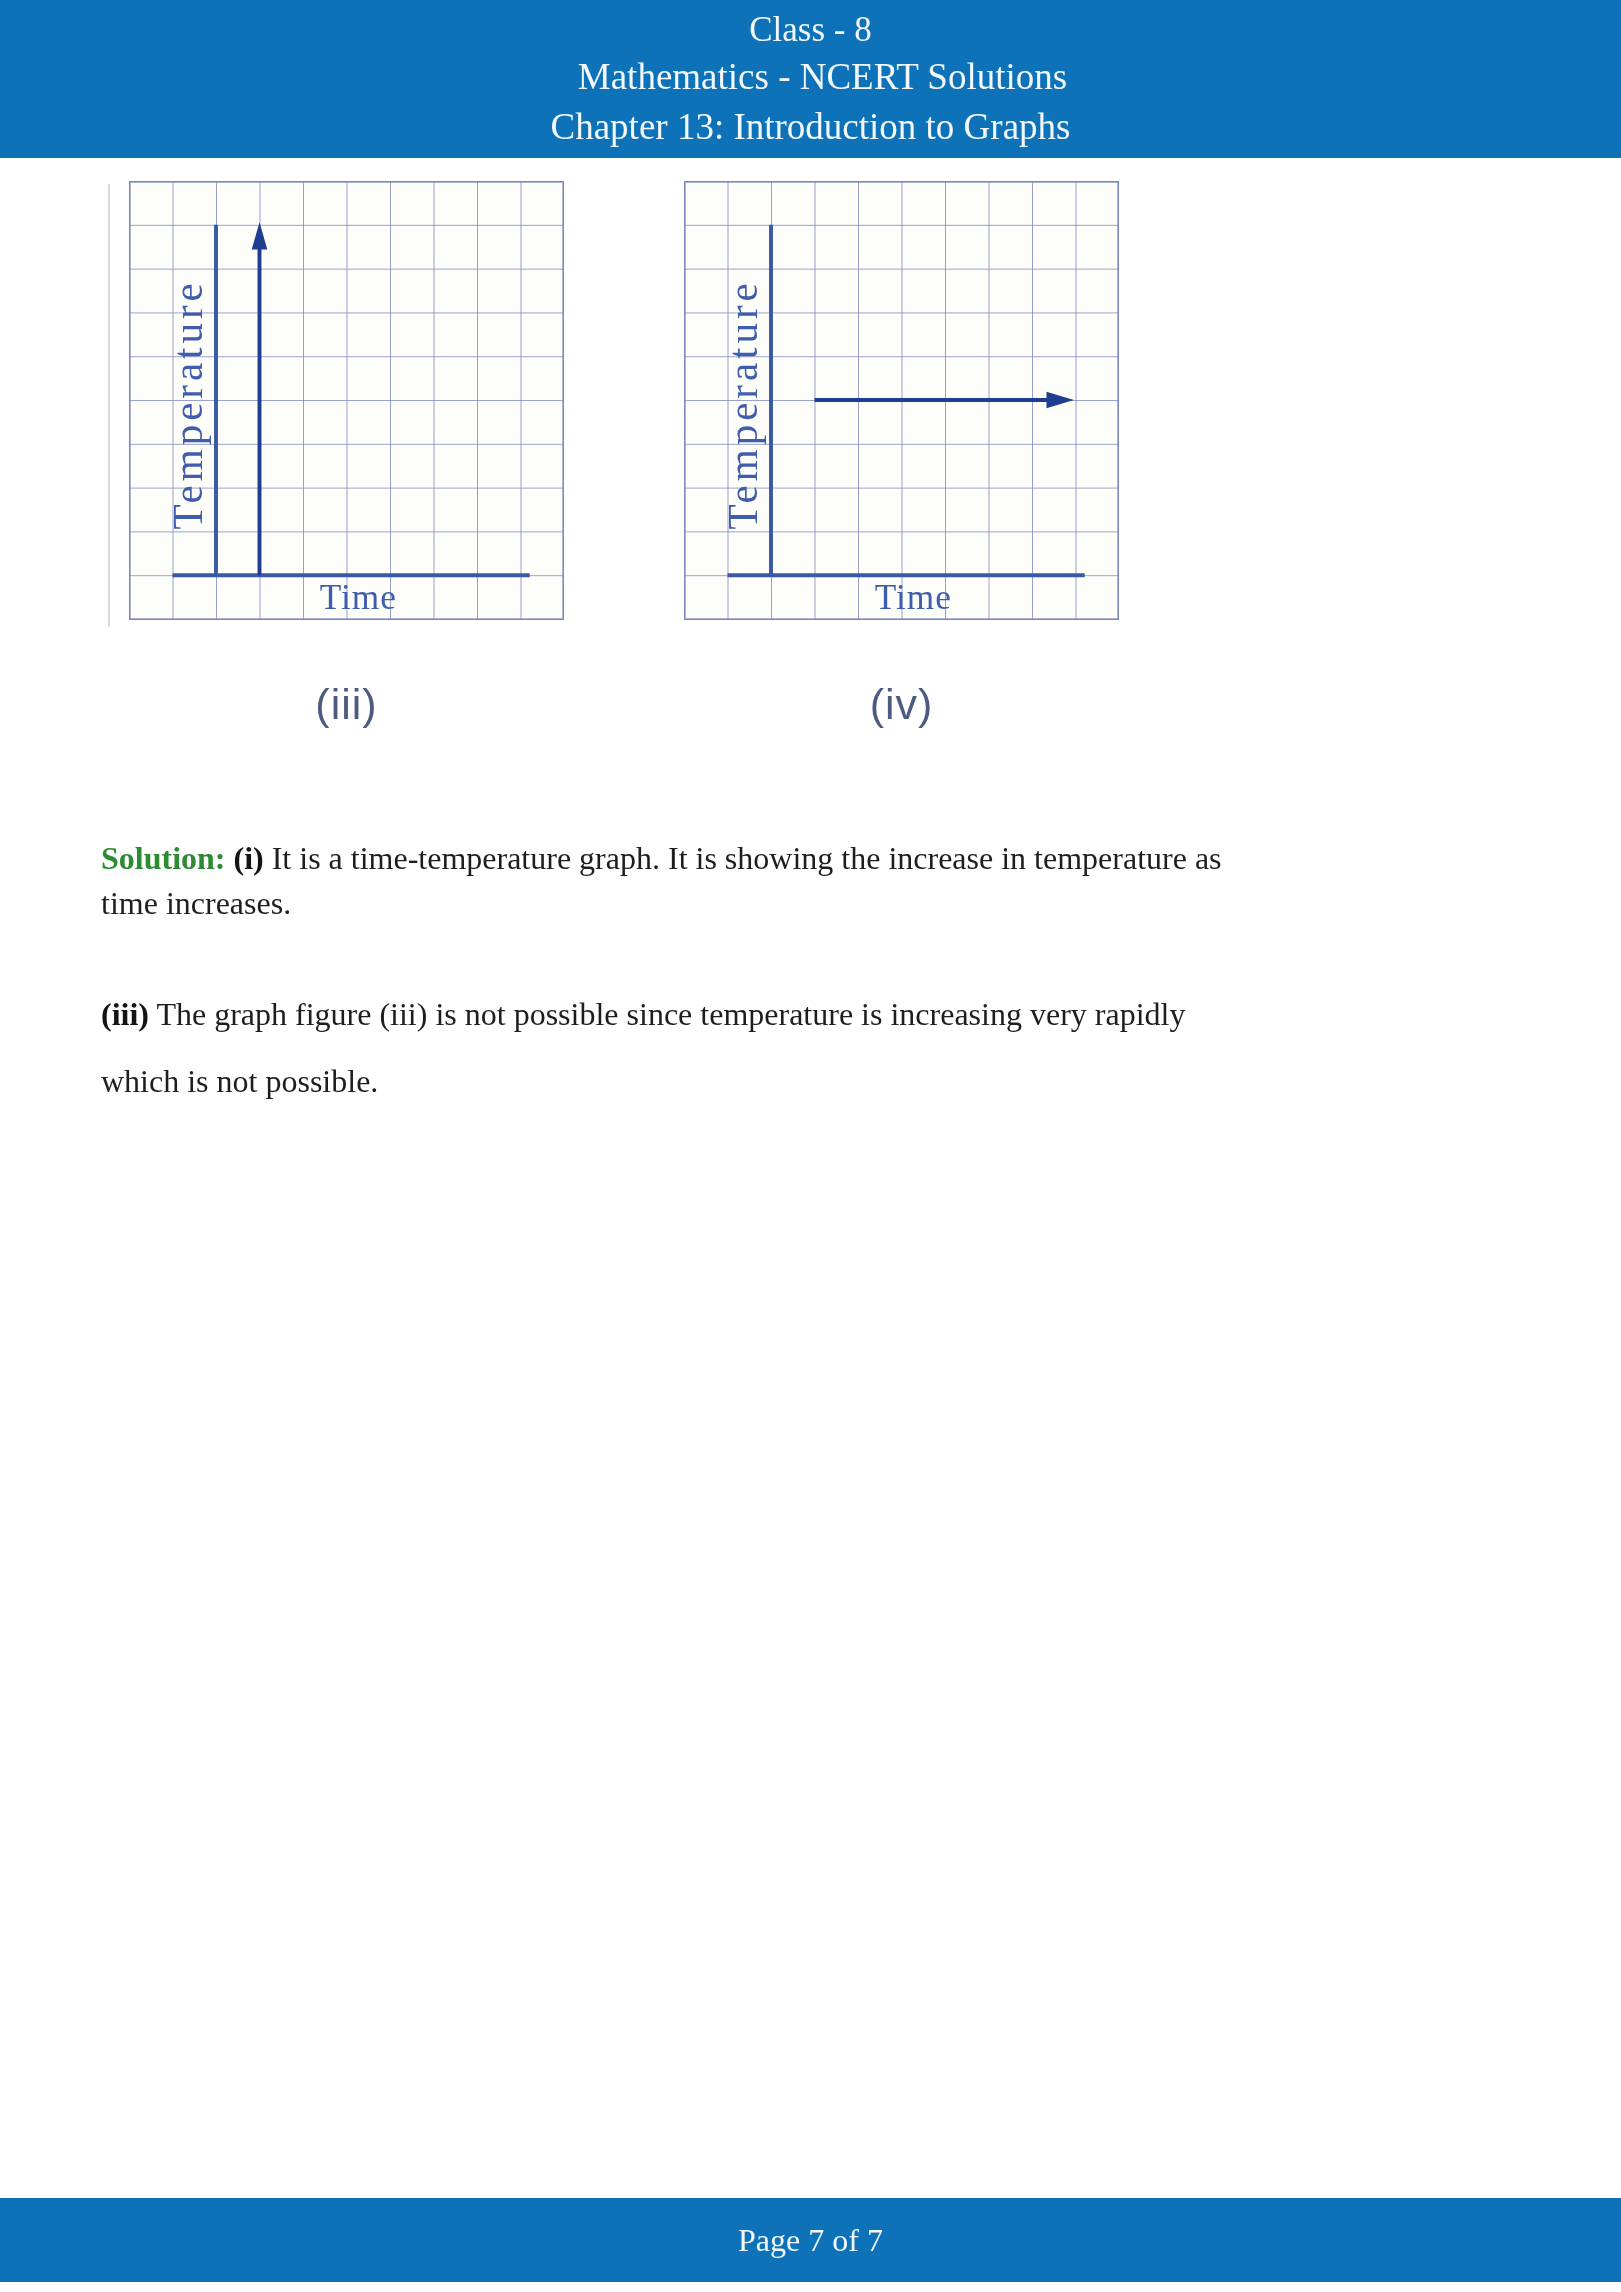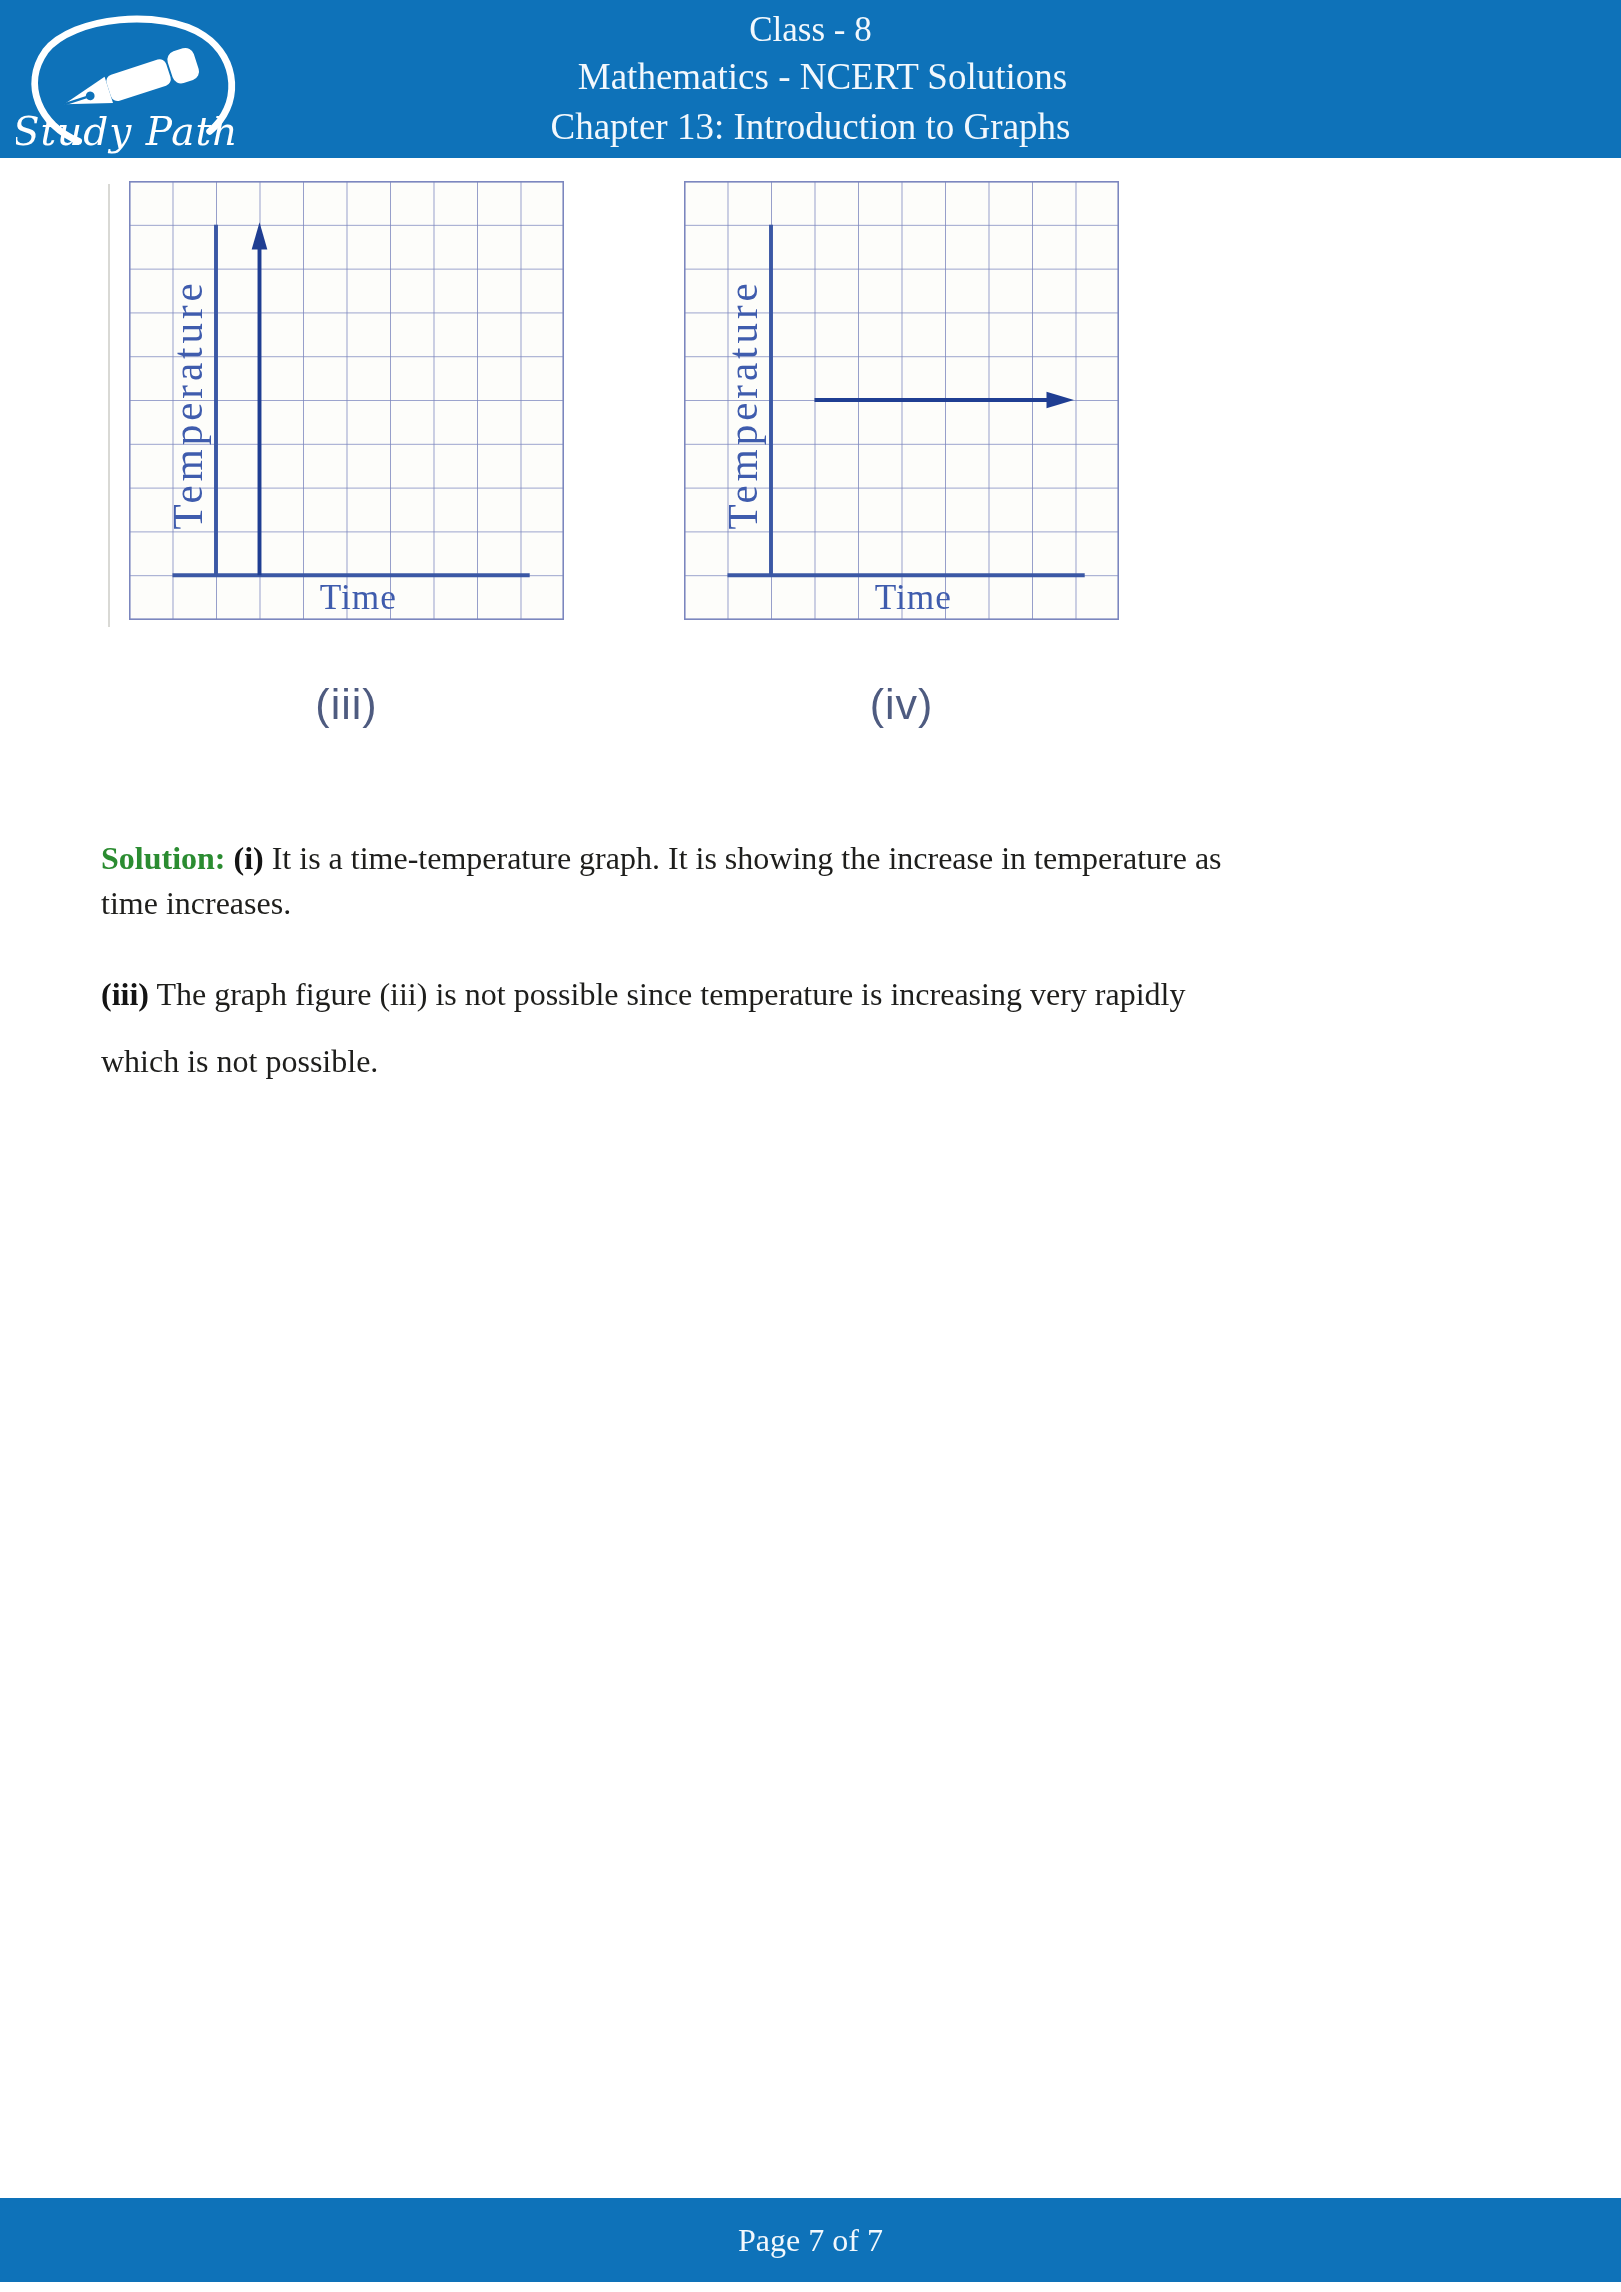--- a/index.html
+++ b/index.html
@@ -62,51 +62,38 @@
     position:absolute;left:108px;top:184px;width:2px;height:443px;
     background:#d9d9d5;
   }
 
   
   .solution{
     position:absolute;left:101px;top:836px;width:1460px;
     font-size:32px;line-height:45px;color:var(--body-text);
   }
   .sol-para{margin:0 0 30px 0;white-space:nowrap;}
-  .sol-para.mb-lg{margin-bottom:46px;}
+  .sol-para.mb-lg{margin-bottom:66px;}
   .sol-heading{font-weight:bold;color:var(--accent-green);}
   .sol-label{font-weight:bold;color:#141414;}
   .gap-line{display:block;margin-top:22px;}
 
   
   .footer{
     position:absolute;left:0;top:2198px;width:1621px;height:84px;
     background:var(--brand-blue);display:flex;align-items:center;justify-content:center;
   }
   .footer-text{color:var(--header-text);font-size:32px;}
 </style>
 </head>
 <body>
 
 <div class="page">
 
   <header class="header">
-    <div class="logo">
-      <svg width="223" height="149" viewBox="0 0 228 152">
-        <path class="logo-ring" d="M64,138 C24,122 6,80 30,46 C58,10 150,2 192,30 C228,54 230,102 198,128"></path>
-        <g transform="rotate(-18 112 80)" fill="#ffffff">
-          <rect x="94" y="66" width="64" height="28" rx="7"></rect>
-          <rect x="160" y="63" width="28" height="34" rx="9"></rect>
-          <polygon points="46,80 94,66 94,94"></polygon>
-          <circle cx="74" cy="80" r="4.5" fill="#0E72B9"></circle>
-          <line x1="46" y1="80" x2="70" y2="80" stroke="#0E72B9" stroke-width="2.5"></line>
-        </g>
-        <text class="logo-text" x="112" y="142" text-anchor="middle">Study Path</text>
-      </svg>
-    </div>
     <div class="header-titles">
       <div class="ht1">Class - 8</div>
       <div class="ht2">Mathematics - NCERT Solutions</div>
       <div class="ht3">Chapter 13: Introduction to Graphs</div>
     </div>
   </header>
 
   <div class="scan-edge"></div>
 
   <figure class="figure fig-iii">

